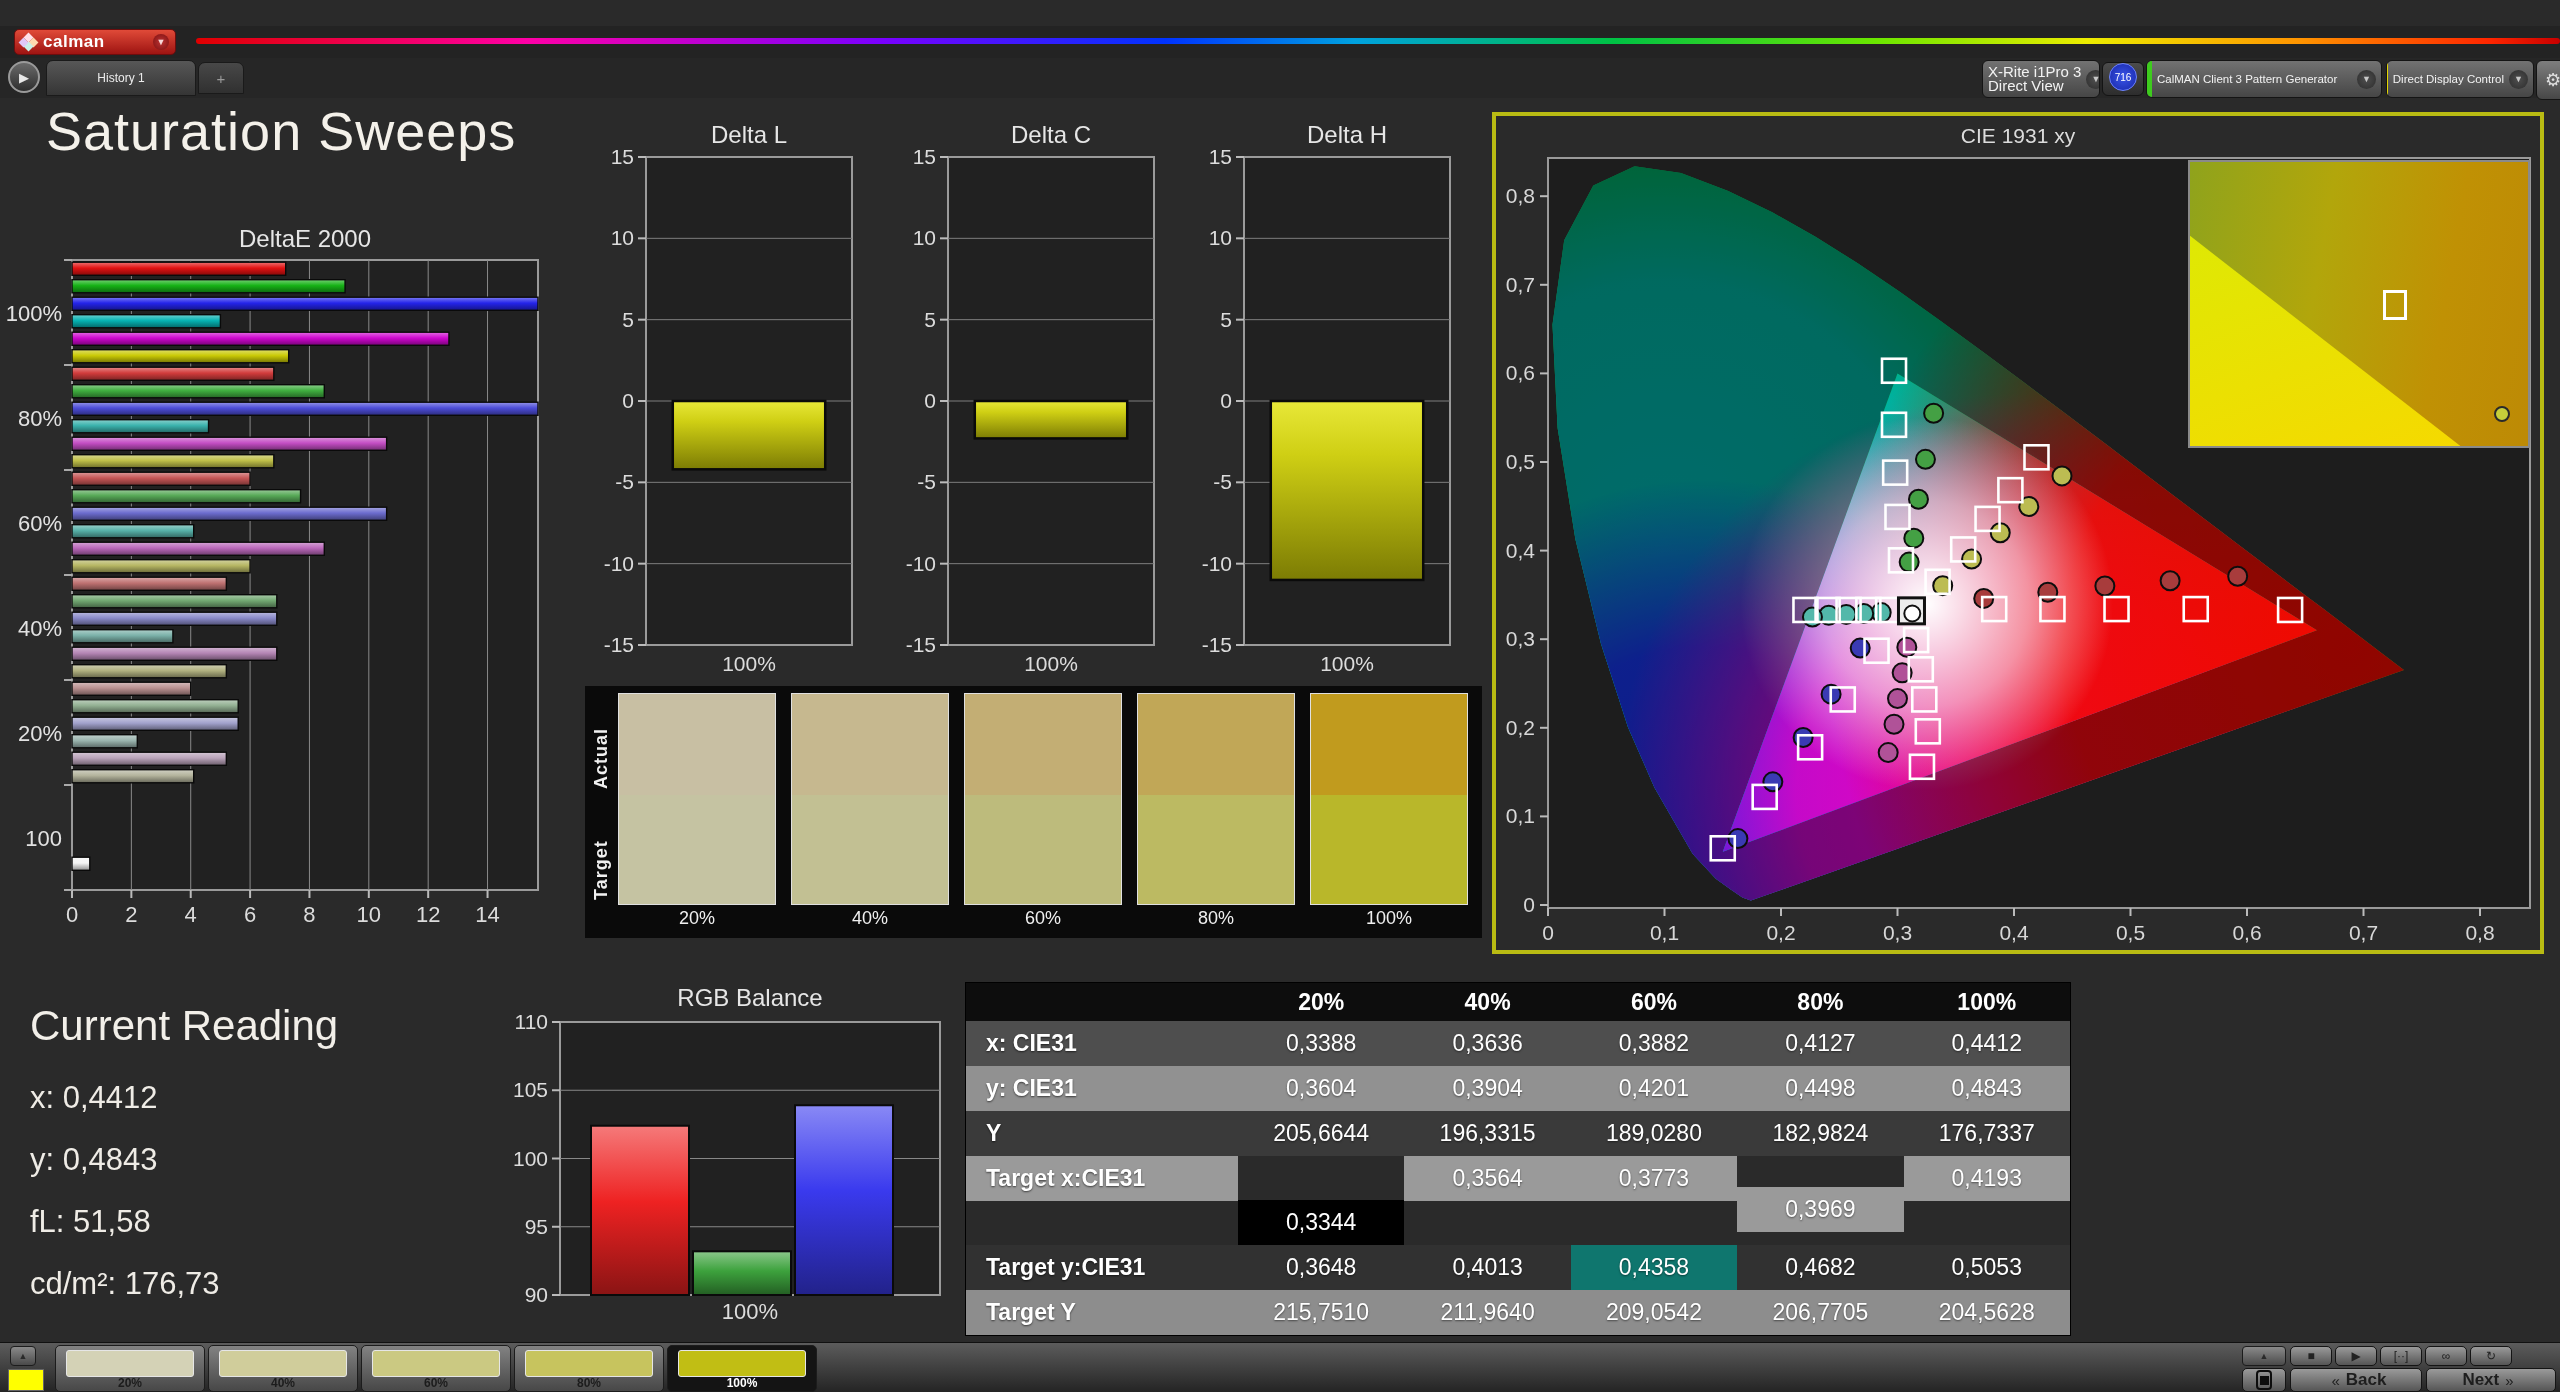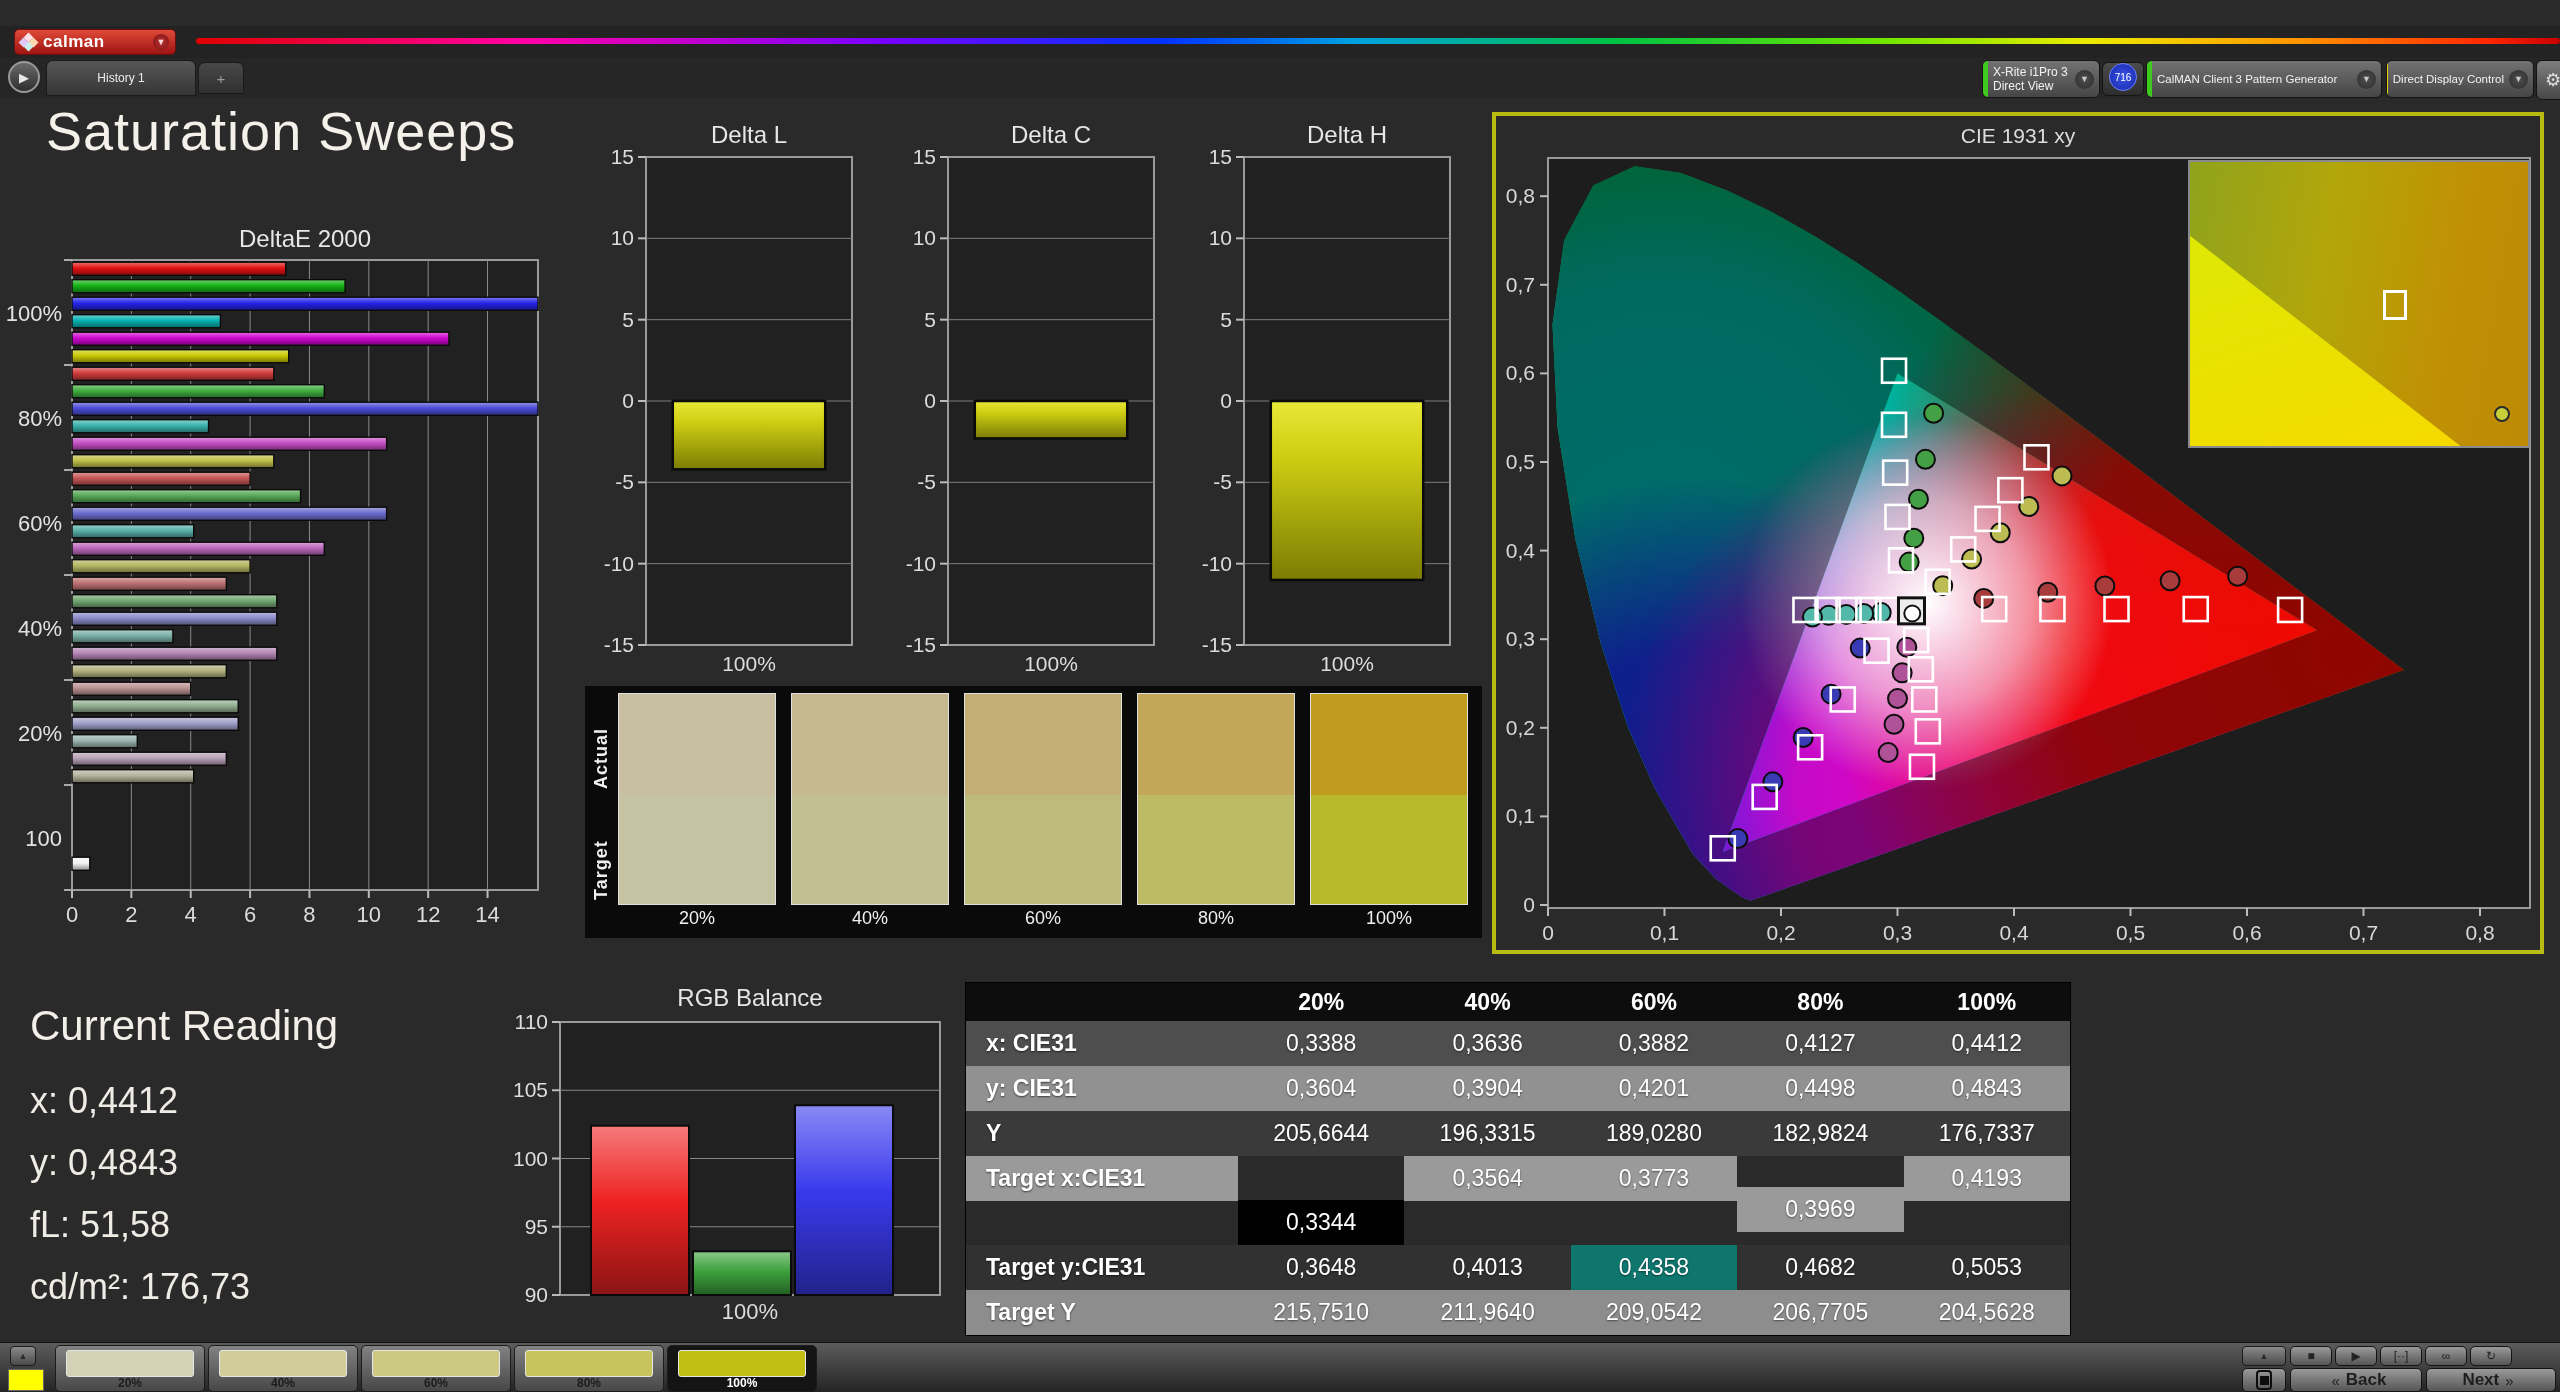--- a/index.html
+++ b/index.html
@@ -19,39 +19,39 @@
 .calman-btn .brand{font-size:17px;font-weight:bold;margin-left:6px;letter-spacing:.5px}
 .calman-btn .chev2{margin-left:auto;margin-right:6px;width:16px;height:16px;border-radius:50%;background:radial-gradient(#b33,#7d0f0f);font-size:9px;display:flex;align-items:center;justify-content:center;color:#f7d9d9}
 .rainbow{position:absolute;left:196px;top:12px;width:2364px;height:6px;border-radius:3px;
  background:linear-gradient(90deg,#e00000 0%,#ff00a6 14%,#7a00ff 29%,#0033ff 41%,#00a2e0 49%,#00c244 60%,#6ae600 71%,#ecec00 80%,#ff9400 89%,#ff2600 97%,#c80000 100%)}
 .tabbar{position:absolute;left:0;top:58px;width:2560px;height:40px;background:#262626}
 .playbtn{position:absolute;left:8px;top:3px;width:32px;height:32px;border-radius:50%;background:linear-gradient(#6a6a6a,#2e2e2e);border:2px solid #9a9a9a;color:#e8e8e8;font-size:13px;display:flex;align-items:center;justify-content:center}
 .tab{position:absolute;left:46px;top:2px;width:150px;height:36px;border-radius:7px 7px 0 0;background:linear-gradient(#575757,#353535);border:1px solid #1a1a1a;color:#ececec;font-size:12px;display:flex;align-items:center;justify-content:center}
 .addtab{position:absolute;left:198px;top:4px;width:46px;height:32px;border-radius:7px 7px 0 0;background:linear-gradient(#484848,#303030);border:1px solid #1a1a1a;color:#9a9a9a;font-size:15px;display:flex;align-items:center;justify-content:center}
 .drop{position:absolute;top:2px;height:38px;display:flex;align-items:center;background:linear-gradient(#727272,#464646);border:1px solid #141414;border-radius:6px;overflow:hidden}
 .drop .strip{width:5px;align-self:stretch}
-.drop .txt{color:#f2f2f2;font-size:12px;line-height:14px;padding:0 5px;white-space:nowrap}
+.drop .txt{color:#f2f2f2;font-size:15px;line-height:14px;padding:0 5px;white-space:nowrap}
 .chev{width:19px;height:19px;border-radius:50%;background:radial-gradient(#4e4e4e,#2c2c2c);color:#c8c8c8;font-size:9px;display:flex;align-items:center;justify-content:center;margin:0 5px 0 auto;flex:none}
 .badge716{position:absolute;top:4px;height:34px;width:42px;border-radius:6px;background:linear-gradient(#4c4c4c,#2d2d2d);border:1px solid #141414;display:flex;align-items:flex-start;justify-content:center}
 .badge716 .circ{width:28px;height:28px;border-radius:50%;background:radial-gradient(#3a55e8,#1726a8);border:1px solid #6c82ff;color:#fff;font-size:10px;display:flex;align-items:center;justify-content:center}
 .sqbtn{position:absolute;top:0;height:40px;border-radius:6px;background:linear-gradient(#7e7e7e,#474747);border:1px solid #141414;color:#ddd;display:flex;align-items:center;justify-content:center}
 
 .page-title{position:absolute;left:46px;top:100px;font-size:54px;color:#f4f1ea;letter-spacing:1px}
 svg text{font-family:"Liberation Sans",sans-serif}
 .cie-panel{position:absolute;left:1492px;top:112px;width:1052px;height:842px;border:4px solid #b9bb13;background:#2a2a2a}
 .cie-title{position:absolute;left:0;top:8px;width:100%;text-align:center;color:#dcdcdc;font-size:21px}
 .cie-inset{position:absolute;left:692px;top:44px;width:342px;height:288px;border:2px solid #8a8a8a;
  background:linear-gradient(100deg,#8fa31c 0%,#b2a60b 38%,#c09104 72%,#bd8a05 100%);overflow:hidden}
 .cie-inset .tri{position:absolute;inset:0;clip-path:polygon(0 26%,0 100%,80% 100%);background:linear-gradient(160deg,#d9ec05,#f7d800)}
 .cie-inset .sq{position:absolute;left:57%;top:45%;width:24px;height:30px;border:3px solid #fff}
 .cie-inset .ci{position:absolute;left:90%;top:86%;width:16px;height:16px;border-radius:50%;background:#c6cf3a;border:2px solid #2a2a2a}
 .swatchstrip{position:absolute;left:585px;top:686px;width:897px;height:252px;background:#0a0a0a}
 .vlab{position:absolute;left:6px;width:24px;color:#f0f0f0;font-size:18px;font-weight:bold;letter-spacing:1px;writing-mode:vertical-rl;transform:rotate(180deg);text-align:center}
 .cr-title{position:absolute;left:30px;top:1002px;font-size:42px;color:#f2efe9}
-.cr-line{position:absolute;left:30px;font-size:36px;color:#efece6}
+.cr-line{position:absolute;left:30px;font-size:31px;color:#efece6}
 .mtable{position:absolute;left:966px;top:983px;width:1104px;display:grid;grid-template-columns:272px repeat(5,166.4px);box-shadow:0 0 0 1px #000}
 .mtable .hcell{height:38px;background:#0d0d0d;color:#fff;font-weight:bold;font-size:23px;display:flex;align-items:center;justify-content:center}
 .mtable .lcell{height:45px;color:#fff;font-weight:bold;font-size:23px;display:flex;align-items:center;padding-left:20px;text-shadow:0 1px 2px rgba(0,0,0,.6)}
 .mtable .vcell{height:45px;color:#fff;font-size:23px;display:flex;align-items:center;justify-content:center;text-shadow:0 1px 2px rgba(0,0,0,.5)}
 
 .bottombar{position:absolute;left:0;top:1342px;width:2560px;height:50px;background:linear-gradient(#5c5c5c,#242424);border-top:1px solid #111}
 .upbtn{position:absolute;border-radius:4px;background:linear-gradient(#8a8a8a,#4a4a4a);border:1px solid #1c1c1c;color:#2a2a2a;font-size:9px;display:flex;align-items:center;justify-content:center}
 .bigyellow{position:absolute;left:8px;top:26px;width:36px;height:22px;background:#ffff00;border:1px solid #666}
 .patbtn{position:absolute;top:2px;width:150px;height:47px;border-radius:5px;background:linear-gradient(#828282,#474747);border:1px solid #1c1c1c}
 .patbtn.active{background:#141414}

